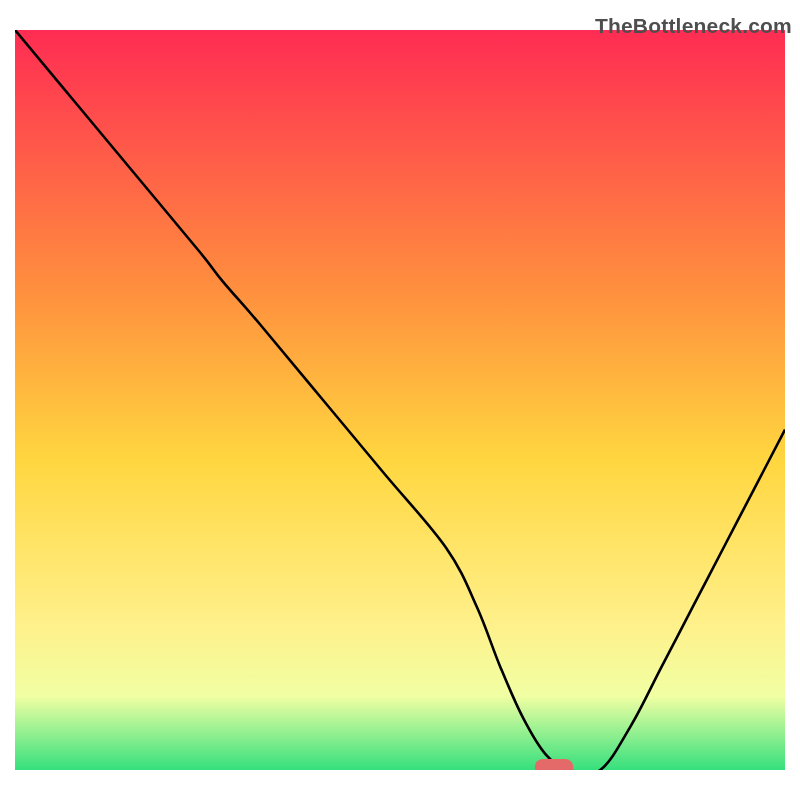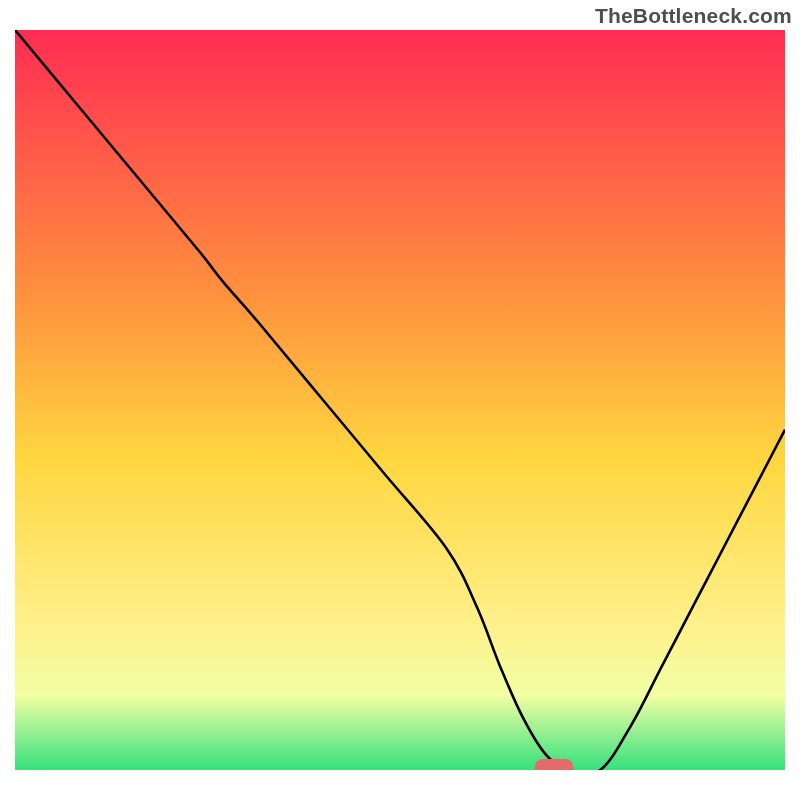--- a/index.html
+++ b/index.html
@@ -10,21 +10,21 @@
     overflow: hidden;
     background: #fff;
   }
   .chart-container {
     position: relative;
     width: 800px;
     height: 800px;
   }
   .watermark {
     position: absolute;
-    top: 4px;
+    top: 14px;
     right: 8px;
     font-family: Arial, Helvetica, sans-serif;
     font-size: 21px;
     font-weight: 600;
     color: #4e4e4e;
     letter-spacing: 0.2px;
     z-index: 30;
   }
   svg.plot {
     position: absolute;

